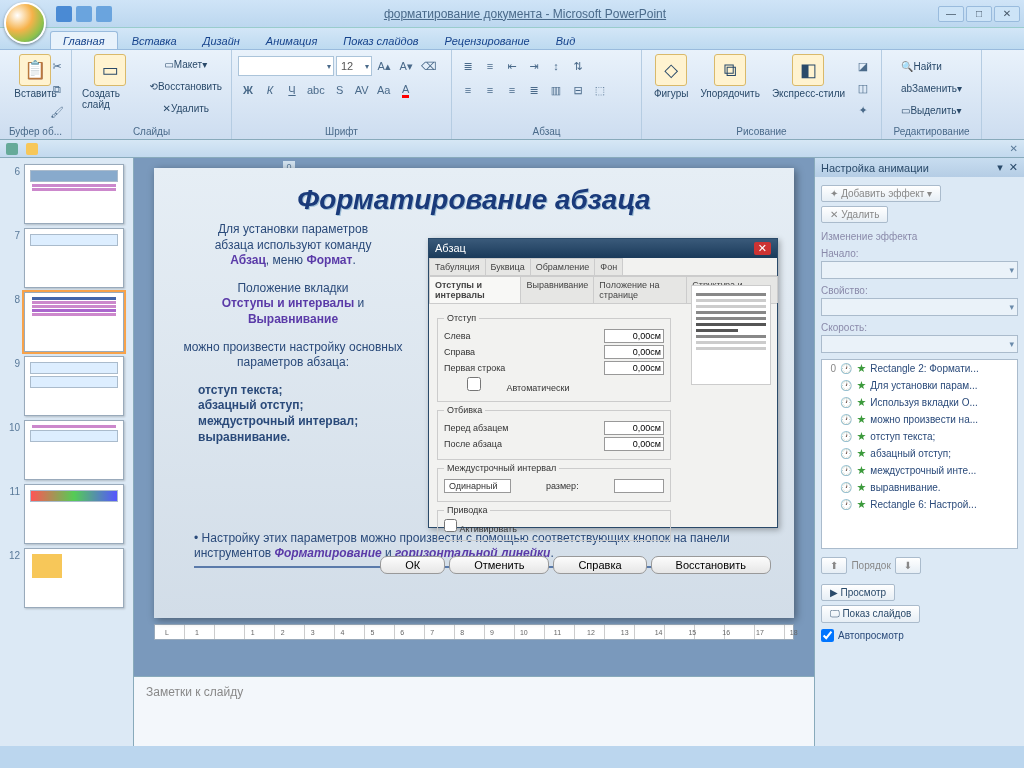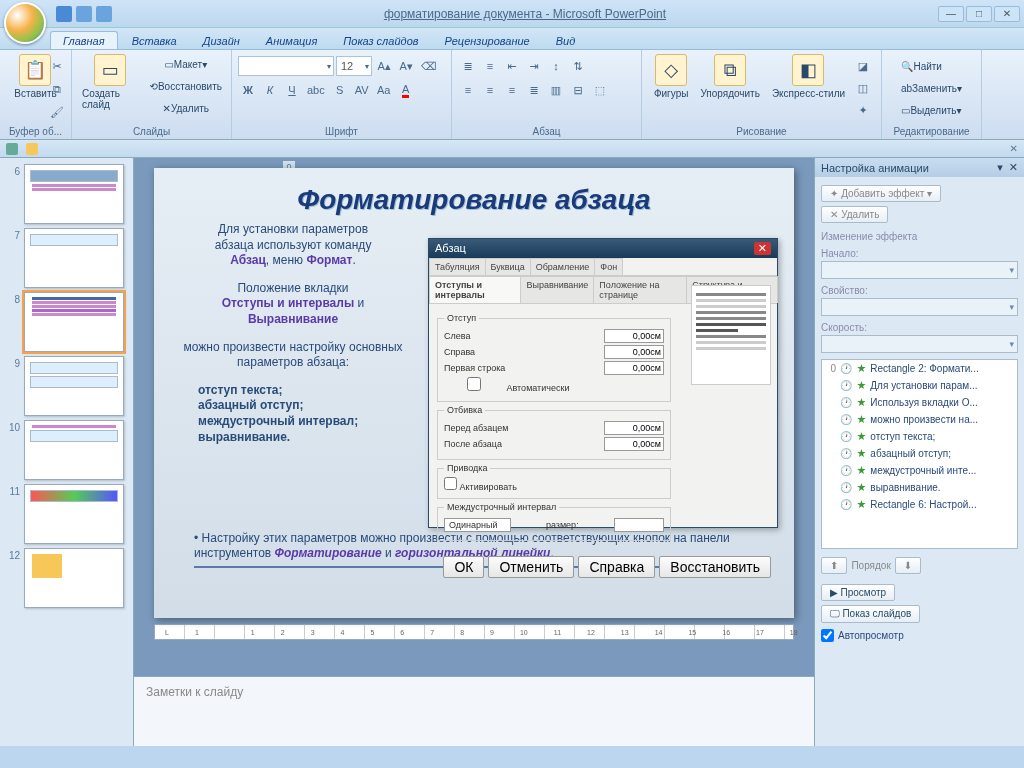--- a/index.html
+++ b/index.html
@@ -64,21 +64,21 @@
 .emb-title { background: linear-gradient(#3a5a7a,#1a3a5a); color:#fff; font-size:11px; padding:3px 6px; display:flex;justify-content:space-between;}
 .emb-tabs{display:flex;font-size:9px;color:#444;border-bottom:1px solid #ccc;}
 .emb-tab{padding:3px 5px;border:1px solid #ccc;border-bottom:none;background:#e6e6e4;margin-right:-1px;}
 .emb-tab.active{background:#f8f8f6;font-weight:bold;}
 .emb-body{padding:6px 8px;font-size:9px;color:#333;}
 .emb-row{display:flex;justify-content:space-between;align-items:center;margin:2px 0;}
 .emb-row input{width:60px;height:14px;font-size:9px;border:1px solid #999;text-align:right;padding-right:2px;background:#fff;}
 .emb-fieldset{border:1px solid #ccc;padding:4px 6px 6px;margin:3px 0;}
 .emb-fieldset legend{font-size:9px;padding:0 3px;}
 .emb-btns{display:flex;gap:4px;justify-content:flex-end;padding:6px;}
-.emb-btn{border:1px solid #999;background:linear-gradient(#fcfcfc,#e6e6e6);padding:2px 10px;font-size:14px;border-radius:2px;}
+.emb-btn{border:1px solid #999;background:linear-gradient(#fcfcfc,#e6e6e6);padding:2px 24px;font-size:11px;border-radius:7px;}
 .emb-preview{position:absolute;right:6px;top:46px;width:80px;height:100px;border:1px solid #ccc;background:#fff;padding:4px;}
 .emb-preview div{height:3px;background:#888;margin:3px 0;}
 
 .slide-left-text{width:230px;}
 
 
 .animpane { width: 210px; background: #dce9f5; border-left: 1px solid #8ab; display:flex;flex-direction:column;}
 .animpane-title { background: linear-gradient(#c8ddf0,#b5cde5); padding: 3px 6px; font-size: 11px; color: #2a4a6a; display:flex;justify-content:space-between;align-items:center;}
 .animpane-body { padding: 6px; font-size: 11px; color:#555; flex:1; overflow:auto;}
 .anim-btn { display:inline-block; border:1px solid #abc; background:linear-gradient(#fff,#e6eef5);padding:2px 8px;border-radius:2px;margin:2px 0;font-size:10px;color:#888;}
@@ -369,30 +369,30 @@
                 <legend>Отбивка</legend>
               <div class="emb-row">
                   <span>Перед абзацем</span>
                   <input value="0,00см" style="">
                 </div>
               <div class="emb-row">
                   <span>После абзаца</span>
                   <input value="0,00см" style="">
                 </div>
             </fieldset>
-            <fieldset class="emb-fieldset"><legend>Приводка</legend>
-              <label><input type="checkbox" style=""> <span>Активировать</span></label>
-            </fieldset>
             <fieldset class="emb-fieldset">
                 <legend>Междустрочный интервал</legend>
               <div class="emb-row">
                   <span style="border:1px solid #999;padding:1px 12px 1px 4px;background:#fff">Одинарный</span>
                   <span>размер:</span>
                   <input style="width: 50px;">
                 </div>
+            </fieldset>
+            <fieldset class="emb-fieldset"><legend>Приводка</legend>
+              <label><input type="checkbox" style=""> <span>Активировать</span></label>
             </fieldset>
           </div>
           <div class="emb-preview">
             <div></div>
               <div style="background:#ccc"></div>
               <div style="background:#ccc"></div>
               <div></div>
               <div></div>
               <div style="background:#555"></div>
               <div style="background:#555;width:60%"></div>

